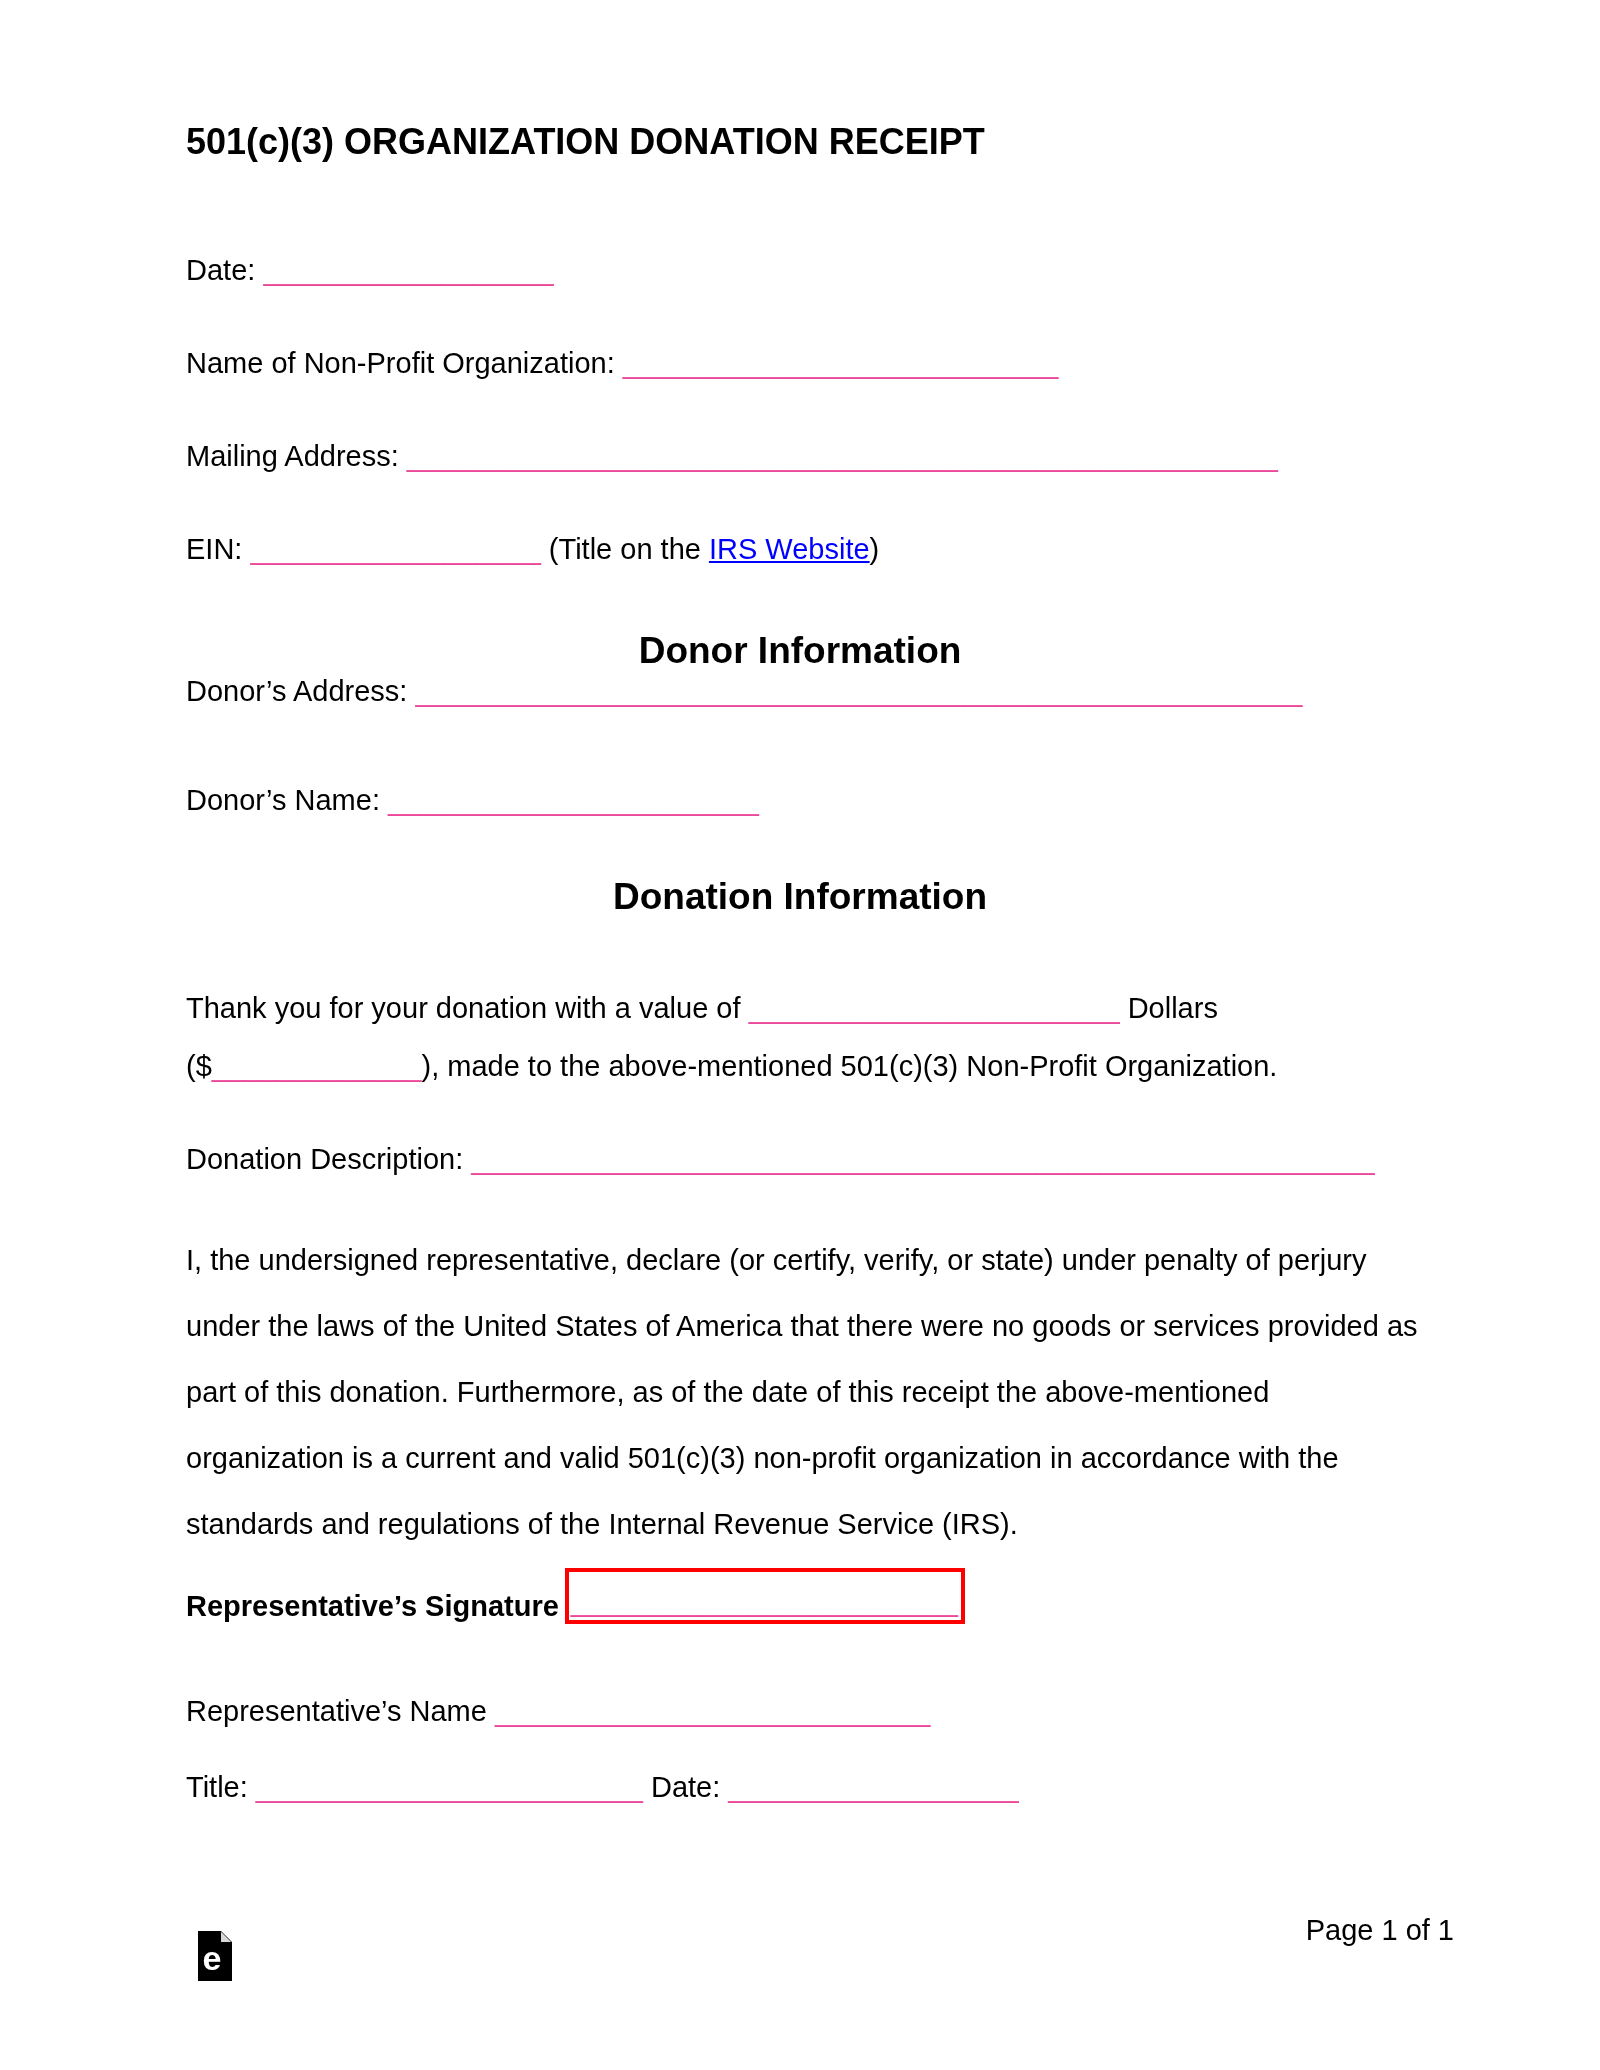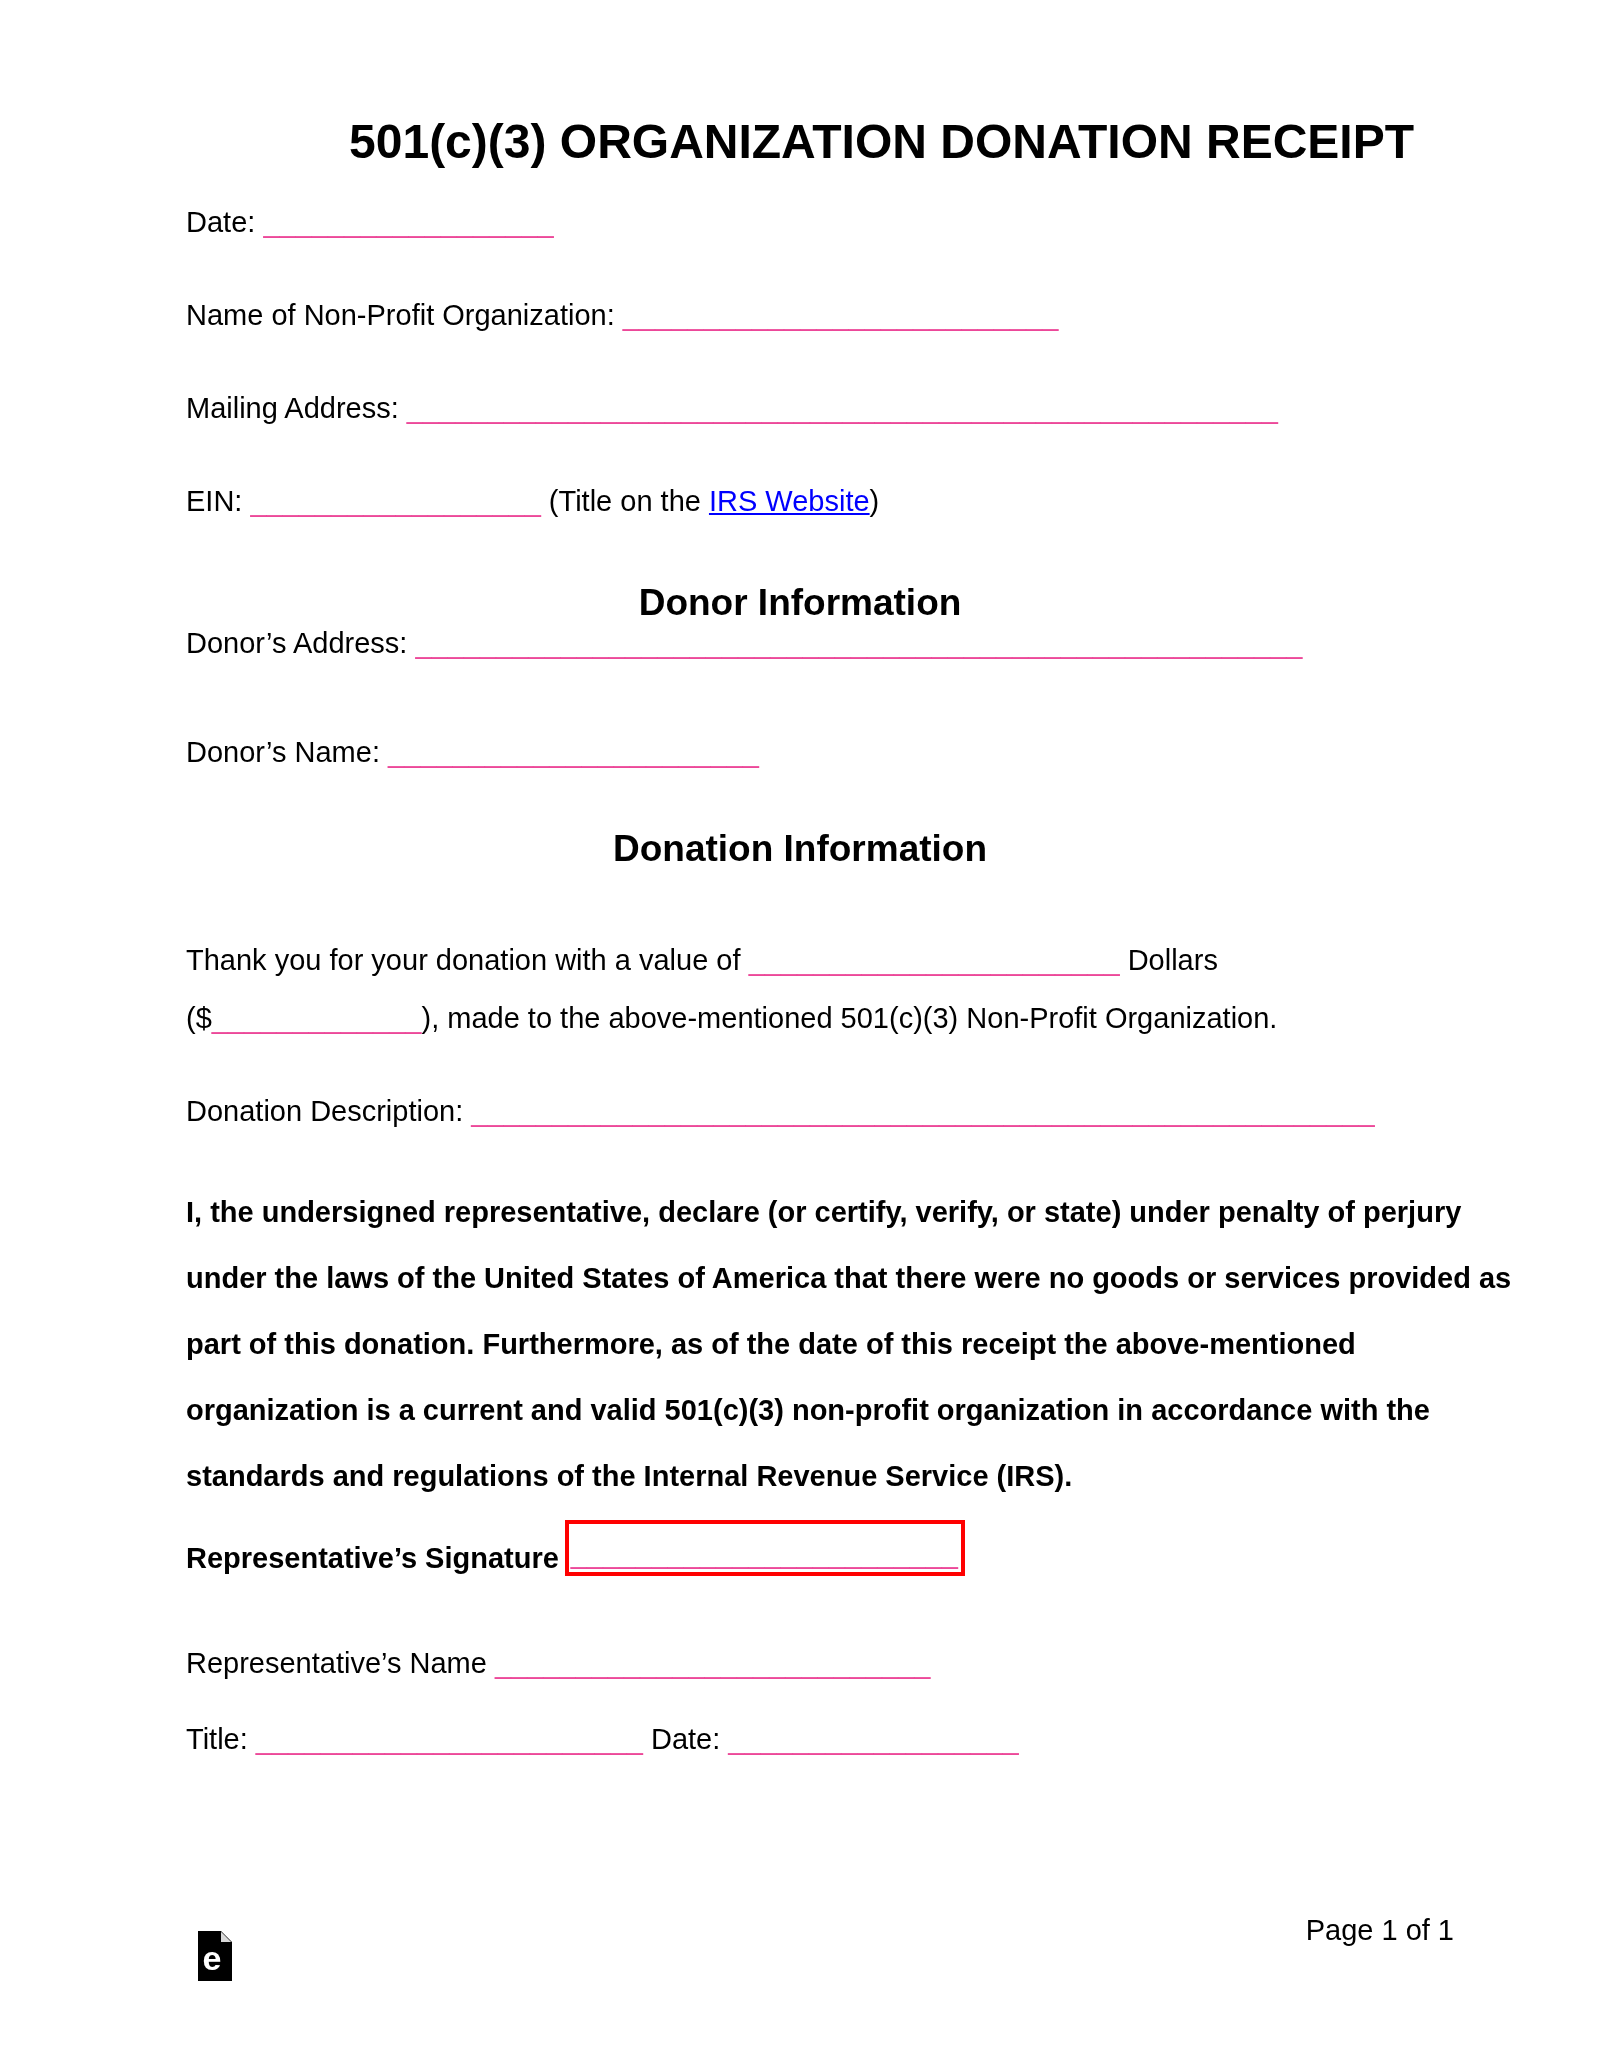--- a/index.html
+++ b/index.html
@@ -9,41 +9,41 @@
     width: 1600px;
     height: 2070px;
     background: #ffffff;
     color: #000000;
     font-family: "Liberation Sans", "DejaVu Sans", sans-serif;
     font-size: 29px;
     overflow: hidden;
   }
   .content { padding: 116px 186px 0 186px; }
   .doc-title {
-    text-align: right;
-    font-size: 48px;
+    text-align: left;
+    font-size: 36px;
     font-weight: bold;
     line-height: 52px;
-    margin-bottom: 36px;
+    margin-bottom: 84px;
     white-space: nowrap;
   }
   .row { line-height: 36px; margin-bottom: 57px; white-space: nowrap; }
   .section-heading {
     text-align: center;
     font-size: 37px;
     font-weight: bold;
     line-height: 44px;
     white-space: nowrap;
   }
   .heading-donor { margin-top: 62px; }
   .row-donor-name { margin-top: 73px; }
   .heading-donation { margin-top: 53px; }
   .row-thankyou { margin-top: 71px; margin-bottom: 22px; }
   .row-desc { margin-top: 55px; margin-bottom: 0; }
-  .para { margin-top: 50px; font-weight: bold; }
+  .para { margin-top: 50px; }
   .para .pline { line-height: 66px; white-space: nowrap; }
   .sig-row { display: flex; align-items: flex-end; margin-top: 11px; margin-bottom: 0; }
   .sig-label { font-weight: bold; line-height: 36px; }
   .sig-box {
     width: 400px;
     height: 56px;
     border: 4px solid #ff0000;
     position: relative;
     margin-left: 6px;
   }

